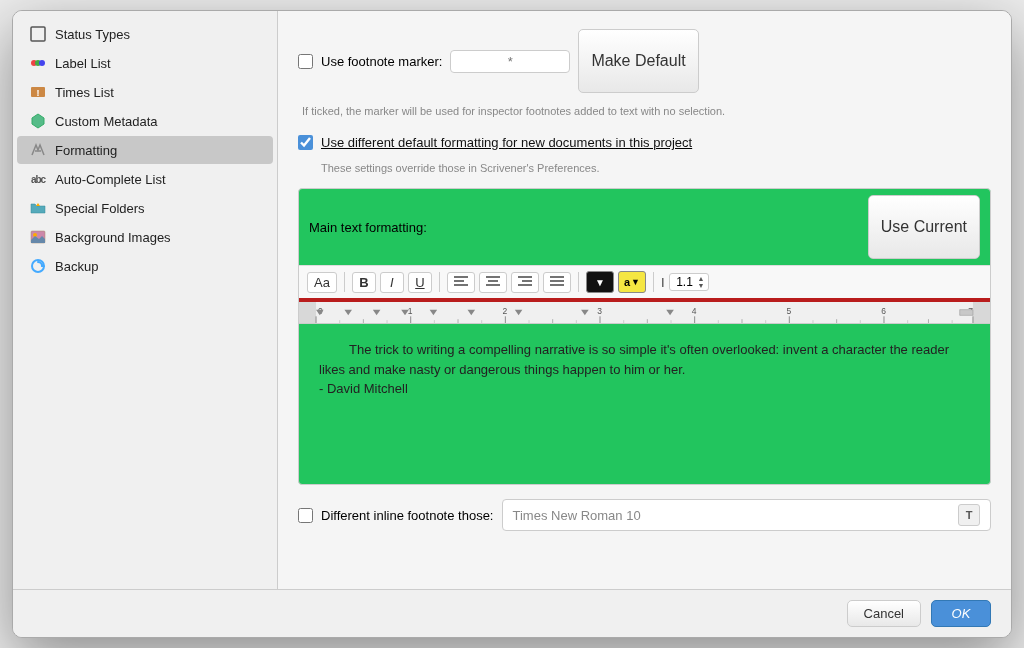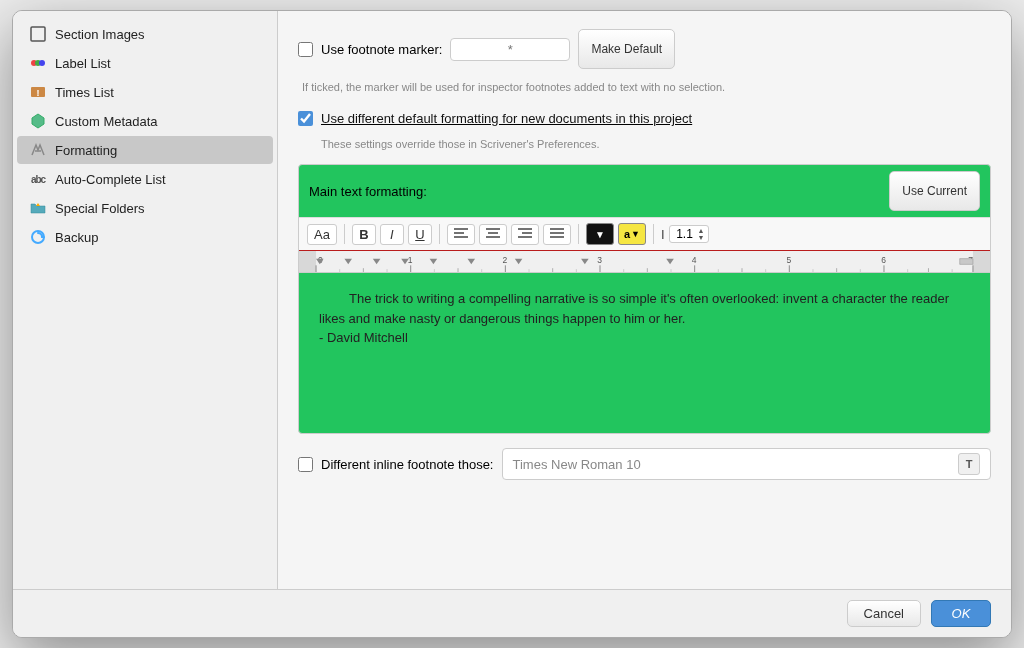--- a/index.html
+++ b/index.html
@@ -119,41 +119,41 @@
       overflow: hidden;
     }
     .formatting-header {
       display: flex;
       align-items: center;
       justify-content: space-between;
       padding: 6px 10px;
       border-bottom: 1px solid #ddd;
     }
     .btn {
-      padding: 12px 12px;
+      padding: 22px 12px;
       border-radius: 5px;
       border: 1px solid #ccc;
       background: linear-gradient(to bottom, #ffffff, #e8e8e8);
-      font-size: 12px;
+      font-size: 16px;
       cursor: pointer;
       color: #333;
     }
     .btn-blue {
       background: #4a90d9;
       color: white;
       border: 1px solid #3278b5;
     }
     
     .format-toolbar {
       display: flex;
       align-items: center;
       gap: 4px;
       padding: 5px 8px;
       background: #f8f8f8;
-      border-bottom: 1px solid #b91c1c;
+      border-bottom: 4px solid #b91c1c;
       flex-wrap: nowrap;
     }
     .tb-btn {
       padding: 2px 6px;
       border: 1px solid #ccc;
       border-radius: 3px;
       background: white;
       font-size: 13px;
       cursor: pointer;
       color: #333;
@@ -273,21 +273,21 @@
   <div class="dialog-content">
 
     <div class="sidebar">
 
       <div class="sidebar-item">
         <div class="sidebar-icon">
           <svg width="16" height="16" viewBox="0 0 16 16">
               <rect x="1" y="1" width="14" height="14" rx="1" fill="none" stroke="#555" stroke-width="1.5"></rect>
             </svg>
         </div>
-        <span>Section Images</span>
+        <span>Status Types</span>
       </div>
 
       <div class="sidebar-item">
         <div class="sidebar-icon">
           <svg width="16" height="16" viewBox="0 0 16 16">
             <circle cx="4" cy="8" r="3" fill="#e44"></circle>
             <circle cx="8" cy="8" r="3" fill="#4a4"></circle>
             <circle cx="12" cy="8" r="3" fill="#44e"></circle>
           </svg>
         </div>
@@ -333,20 +333,30 @@
       <div class="sidebar-item">
         <div class="sidebar-icon">
           <svg width="16" height="16" viewBox="0 0 16 16">
             <path d="M1 4 L1 13 L15 13 L15 6 L7 6 L5 4 Z" fill="#5ab" stroke="#389" stroke-width="0.5"></path>
             <polygon points="8,3 10,6 6,6" fill="#fa0"></polygon>
           </svg>
         </div>
         <span>Special Folders</span>
       </div>
 
+      <div class="sidebar-item">
+        <div class="sidebar-icon">
+          <svg width="16" height="16" viewBox="0 0 16 16">
+            <rect x="1" y="2" width="14" height="12" rx="1" fill="#c8a" stroke="#a86" stroke-width="0.5"></rect>
+            <circle cx="5" cy="6" r="2" fill="#fa0"></circle>
+            <path d="M1 11 L5 7 L9 10 L12 7 L15 10 L15 14 L1 14 Z" fill="#68a"></path>
+          </svg>
+        </div>
+        <span>Background Images</span>
+      </div>
 
       <div class="sidebar-item">
         <div class="sidebar-icon">
           <svg width="16" height="16" viewBox="0 0 16 16">
             <circle cx="8" cy="8" r="6" fill="none" stroke="#4af" stroke-width="2"></circle>
             <path d="M8 4 A4 4 0 0 1 12 8" fill="none" stroke="#4af" stroke-width="2" stroke-linecap="round"></path>
             <polygon points="13,5 15,9 11,9" fill="#4af"></polygon>
           </svg>
         </div>
         <span>Backup</span>

